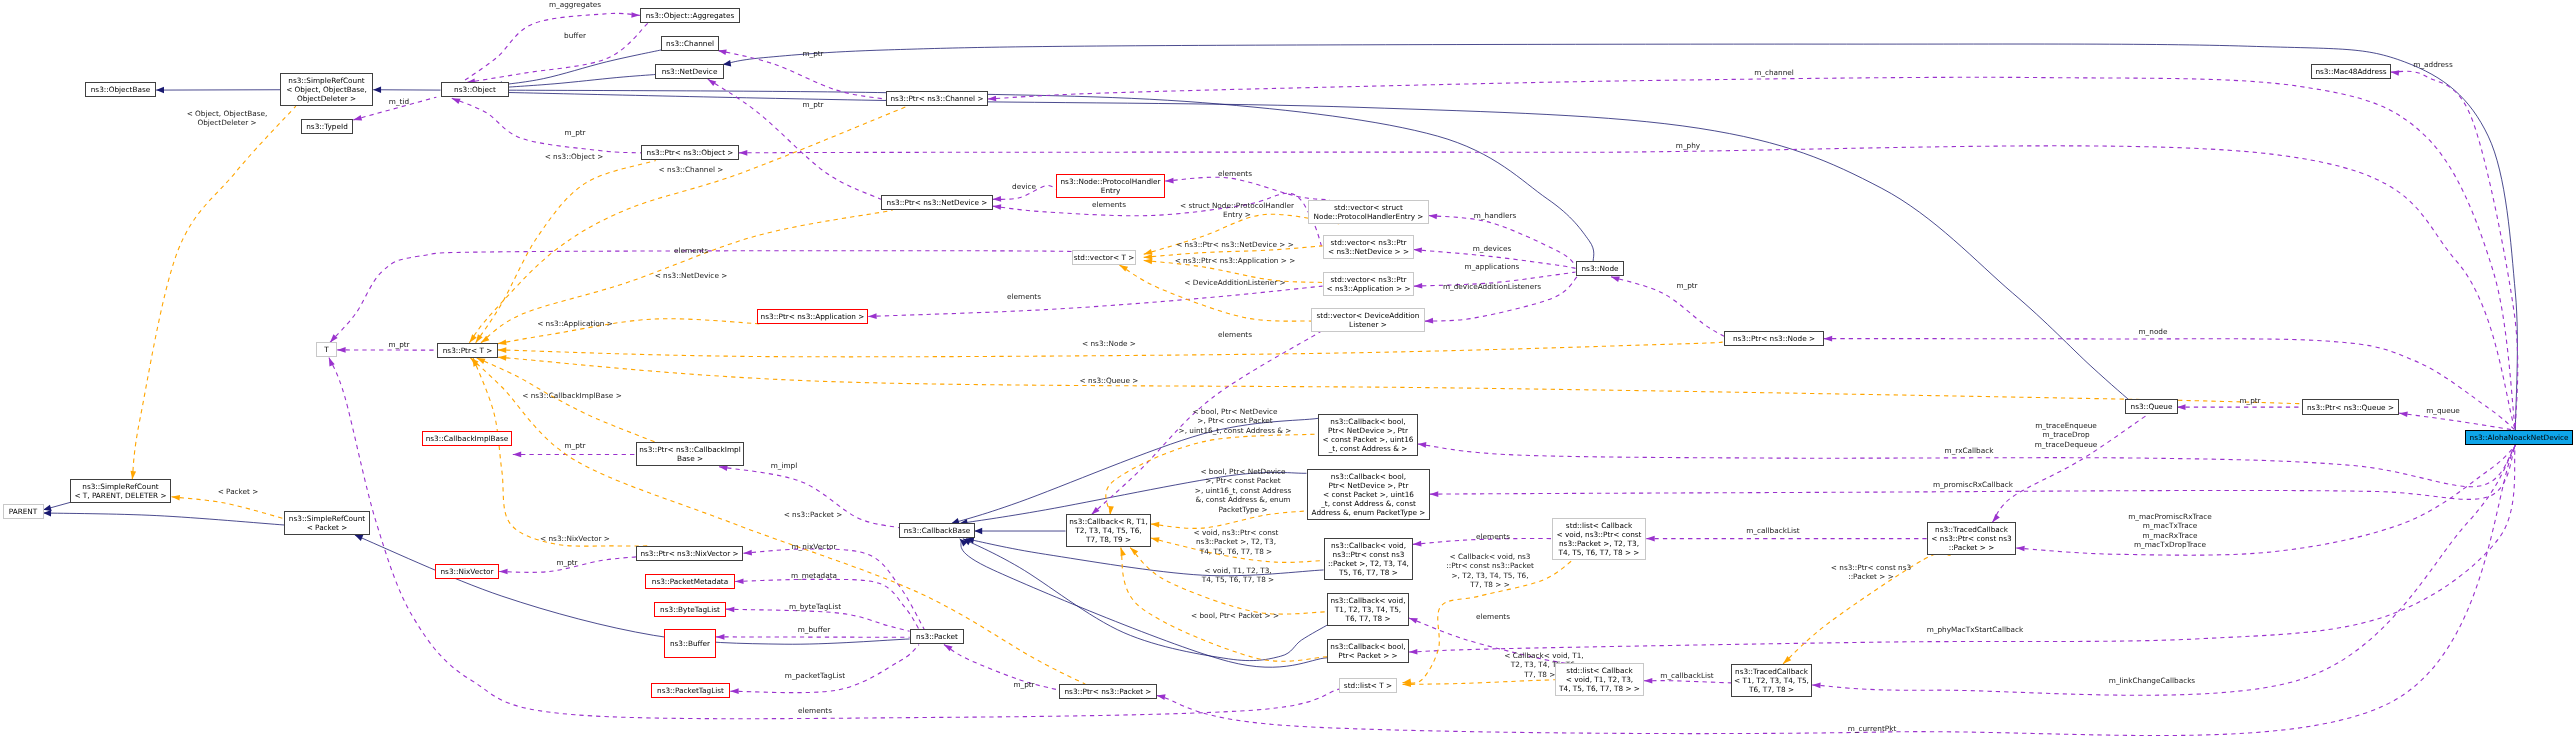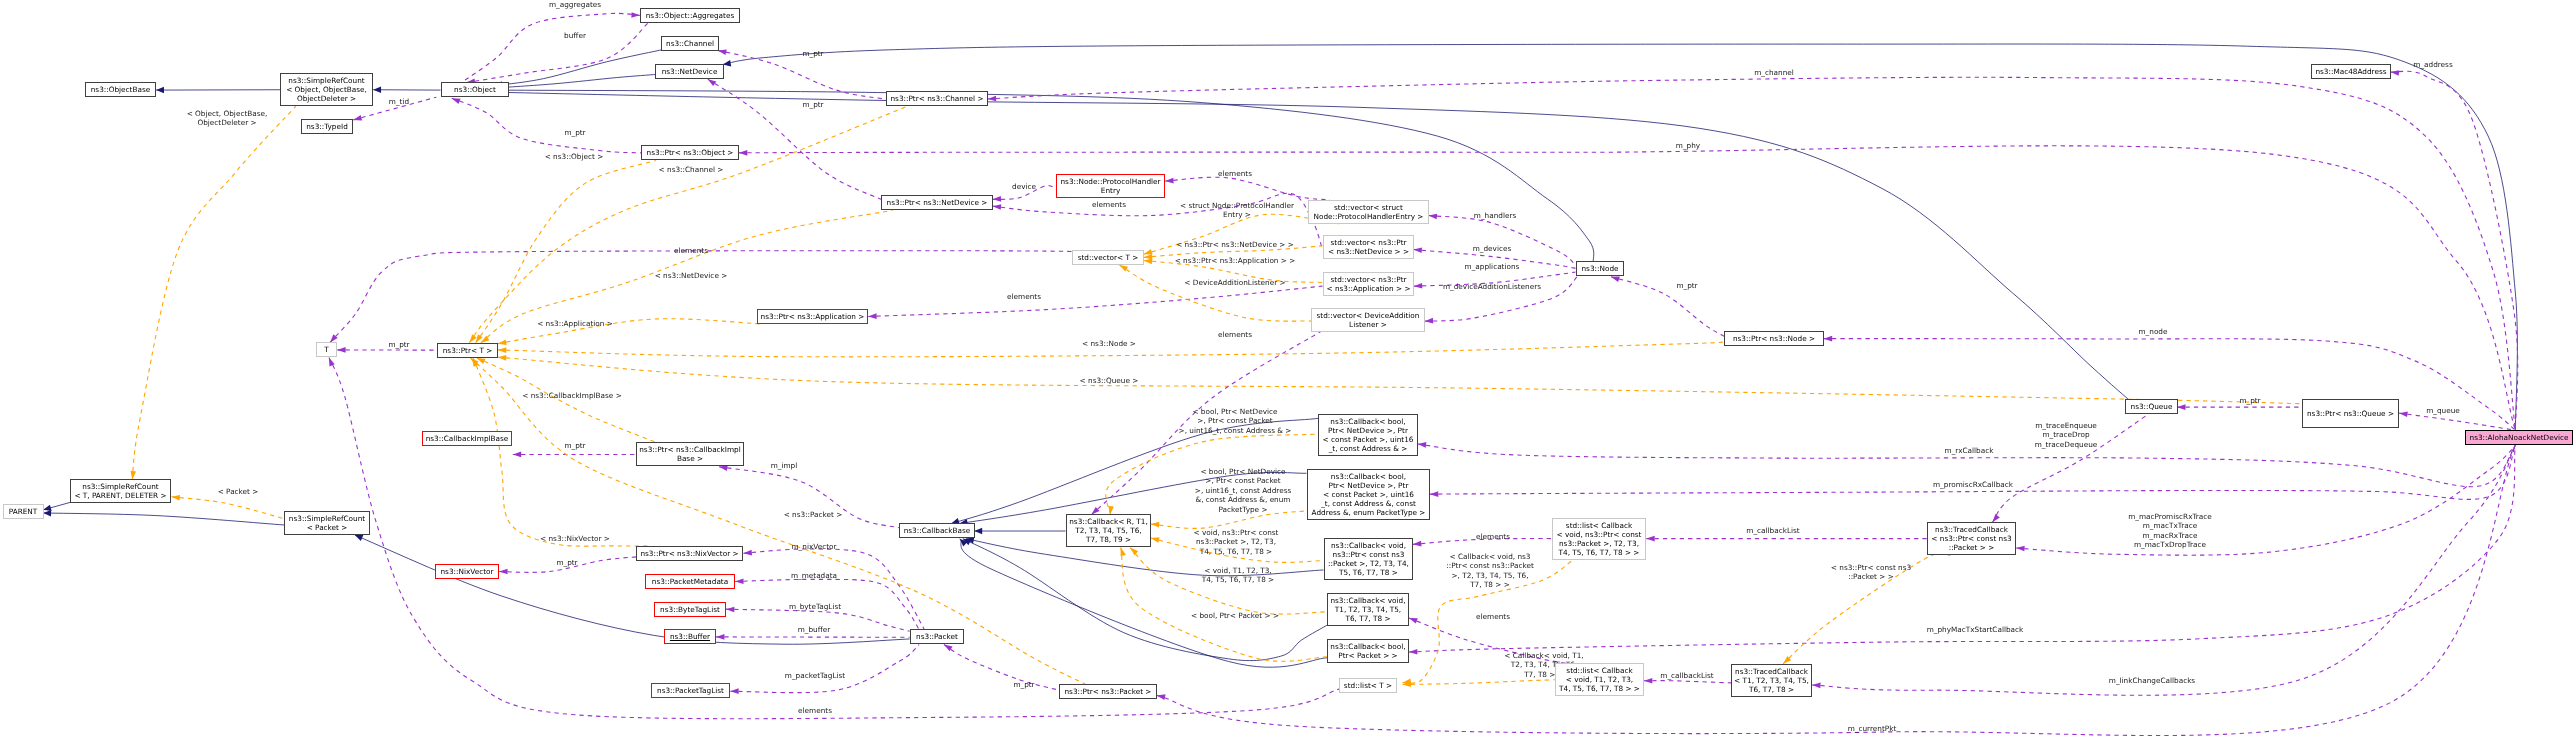--- a/index.html
+++ b/index.html
@@ -5,21 +5,21 @@
 <style>
 html,body{margin:0;padding:0;background:#ffffff;}
 #page{position:relative;width:2576px;height:739px;background:#ffffff;
   font-family:"DejaVu Sans",sans-serif;overflow:hidden;}
 #edges{position:absolute;left:0;top:0;width:2576px;height:739px;}
 .node{position:absolute;box-sizing:border-box;display:flex;align-items:center;justify-content:center;
   font-size:7.3px;line-height:9px;color:#000000;text-align:center;white-space:nowrap;
   background:#ffffff;border:0.8px solid #404040;}
 .node.red{border-color:#ff0000;}
 .node.grey{background:#ffffff;border-color:#c8c8c8;}
-.node.root{background:#f9a8d4;border-color:#000000;}
+.node.root{background:#0ea5e9;border-color:#000000;}
 .elabel{position:absolute;font-size:7.3px;line-height:9.4px;color:#1a1a1a;white-space:nowrap;
   text-align:center;transform:translateX(-50%);}
 </style>
 </head>
 <body>
 
 <div id="page">
   <svg id="edges" width="2576" height="739" viewBox="0 0 4928 1413" xmlns="http://www.w3.org/2000/svg">
       <path d="M298.7,172 L536,171.3" fill="none" stroke="#191970" stroke-width="1.5"></path>
       <polygon points="0,0 -15,-6.2 -15,6.2" fill="#191970" transform="translate(298.7,172) rotate(179.8)"></polygon>
@@ -287,21 +287,21 @@
     </div>
     <div class="node red" style="left: 1056px; top: 174px; width: 109px; height: 24px;">
       <div>ns3::Node::ProtocolHandler<br>Entry</div>
     </div>
     <div class="node" style="left: 881px; top: 195px; width: 112px; height: 15px;">
       <div>ns3::Ptr&lt; ns3::NetDevice &gt;</div>
     </div>
     <div class="node grey" style="left: 1308px; top: 200px; width: 121px; height: 24px;">
       <div>std::vector&lt; struct<br> Node::ProtocolHandlerEntry &gt;</div>
     </div>
-    <div class="node grey" style="left: 1072px; top: 250px; width: 72px; height: 15px;">
+    <div class="node grey" style="left: 1072px; top: 250px; width: 64px; height: 15px;">
       <div>std::vector&lt; T &gt;</div>
     </div>
     <div class="node grey" style="left: 1323px; top: 235px; width: 91px; height: 24px;">
       <div>std::vector&lt; ns3::Ptr<br>&lt; ns3::NetDevice &gt; &gt;</div>
     </div>
     <div class="node grey" style="left: 1323px; top: 272px; width: 91px; height: 24px;">
       <div>std::vector&lt; ns3::Ptr<br>&lt; ns3::Application &gt; &gt;</div>
     </div>
     <div class="node grey" style="left: 1311px; top: 308px; width: 114px; height: 24px;">
       <div>std::vector&lt; DeviceAddition<br>Listener &gt;</div>
@@ -317,21 +317,21 @@
     </div>
     <div class="node" style="left: 437px; top: 343px; width: 61px; height: 15px;">
       <div>ns3::Ptr&lt; T &gt;</div>
     </div>
     <div class="node" style="left: 1724px; top: 331px; width: 100px; height: 15px;">
       <div>ns3::Ptr&lt; ns3::Node &gt;</div>
     </div>
     <div class="node" style="left: 2125px; top: 399px; width: 53px; height: 15px;">
       <div>ns3::Queue</div>
     </div>
-    <div class="node" style="left: 2302px; top: 399px; width: 97px; height: 29px;">
+    <div class="node" style="left: 2302px; top: 399px; width: 97px; height: 16px;">
       <div>ns3::Ptr&lt; ns3::Queue &gt;</div>
     </div>
     <div class="node" style="left: 2311px; top: 64px; width: 80px; height: 15px;">
       <div>ns3::Mac48Address</div>
     </div>
     <div class="node root" style="left: 2465px; top: 430px; width: 108px; height: 15px;">
       <div>ns3::AlohaNoackNetDevice</div>
     </div>
     <div class="node" style="left: 70px; top: 479px; width: 101px; height: 24px;">
       <div>ns3::SimpleRefCount<br>&lt; T, PARENT, DELETER &gt;</div>
@@ -353,21 +353,21 @@
     </div>
     <div class="node" style="left: 636px; top: 546px; width: 107px; height: 15px;">
       <div>ns3::Ptr&lt; ns3::NixVector &gt;</div>
     </div>
     <div class="node red" style="left: 645px; top: 574px; width: 90px; height: 15px;">
       <div>ns3::PacketMetadata</div>
     </div>
     <div class="node red" style="left: 654px; top: 602px; width: 72px; height: 15px;">
       <div>ns3::ByteTagList</div>
     </div>
-    <div class="node red" style="left: 664px; top: 629px; width: 52px; height: 15px; text-decoration: underline;">
+    <div class="node red" style="left: 664px; top: 629px; width: 52px; height: 29px;">
       <div>ns3::Buffer</div>
     </div>
     <div class="node red" style="left: 651px; top: 683px; width: 79px; height: 15px;">
       <div>ns3::PacketTagList</div>
     </div>
     <div class="node" style="left: 899px; top: 523px; width: 76px; height: 15px;">
       <div>ns3::CallbackBase</div>
     </div>
     <div class="node" style="left: 910px; top: 629px; width: 54px; height: 15px;">
       <div>ns3::Packet</div>

